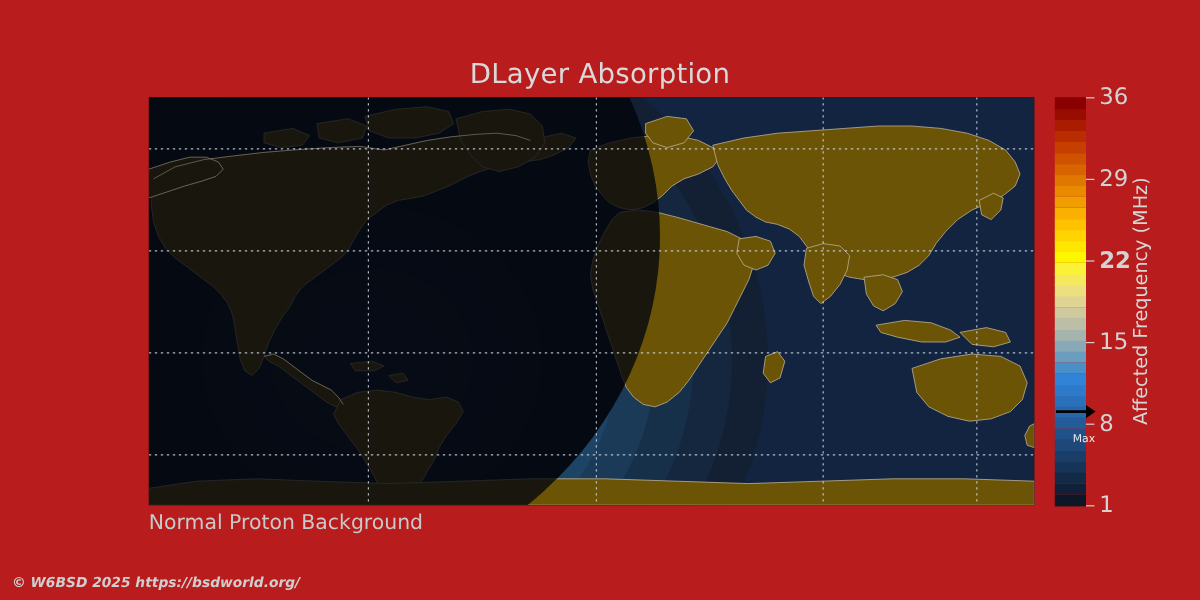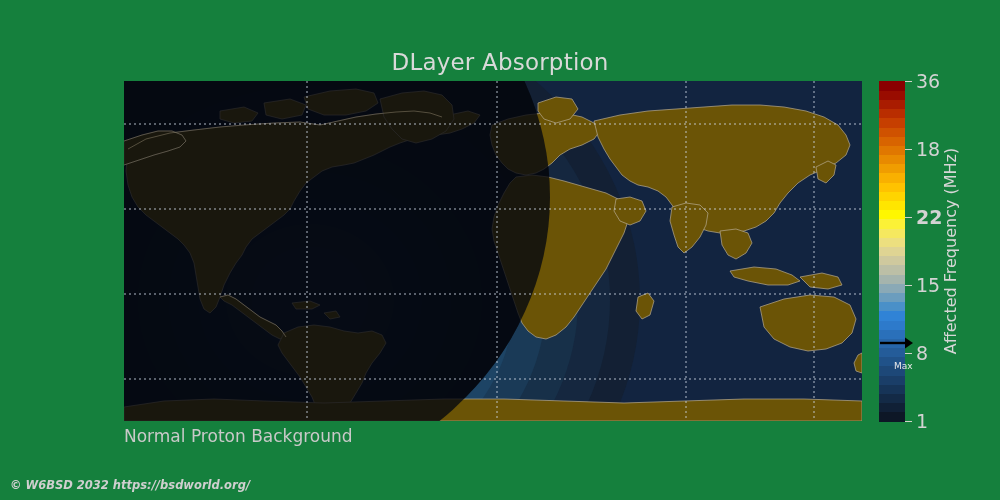--- a/index.html
+++ b/index.html
@@ -12,21 +12,21 @@
     height: 500px;
     overflow: hidden;
     font-family: "DejaVu Sans", "Liberation Sans", sans-serif;
     position: relative;
     color: #d8d8d8;
   }
 
   #page {
     position: absolute;
     inset: 0;
-    background: #15803d;
+    background: #b91c1c;
   }
 
   
   .title {
     position: absolute;
     left: 0;
     top: 48px;
     width: 1000px;
     text-align: center;
     font-size: 23px;
@@ -348,34 +348,34 @@
   <div class="cbar-ticks">
       <div class="cbar-tick" style="top: 340px;"></div>
       <div class="cbar-tick-lbl" style="top: 340px;">1</div>
       <div class="cbar-tick" style="top: 272px;"></div>
       <div class="cbar-tick-lbl" style="top: 272px;">8</div>
       <div class="cbar-tick" style="top: 204px;"></div>
       <div class="cbar-tick-lbl" style="top: 204px;">15</div>
       <div class="cbar-tick" style="top: 136px;"></div>
       <div class="cbar-tick-lbl" style="top: 136px; font-weight: bold;">22</div>
       <div class="cbar-tick" style="top: 68px;"></div>
-      <div class="cbar-tick-lbl" style="top: 68px;">18</div>
+      <div class="cbar-tick-lbl" style="top: 68px;">29</div>
       <div class="cbar-tick" style="top: 0px;"></div>
       <div class="cbar-tick-lbl" style="top: 0px;">36</div>
     </div>
   <div class="cbar-axis-label">Affected Frequency (MHz)</div>
 
   <div class="max-anno" style="top: 325.429px;">
     <div class="max-lbl">Max</div>
     <svg width="48" height="26" style="position:absolute;left:0;top:0;">
       <line x1="1" y1="18" x2="26" y2="18" stroke="#000000" stroke-width="2.4"></line>
       <polygon points="26,12.5 34,18 26,23.5" fill="#000000"></polygon>
     </svg>
   </div>
 
   <div class="note-left">
     <div>Normal Proton Background</div>
   </div>
 
 
-  <div class="credit">© W6BSD 2032 https://bsdworld.org/</div>
+  <div class="credit">© W6BSD 2025 https://bsdworld.org/</div>
 
 </div>
 
 </body></html>

